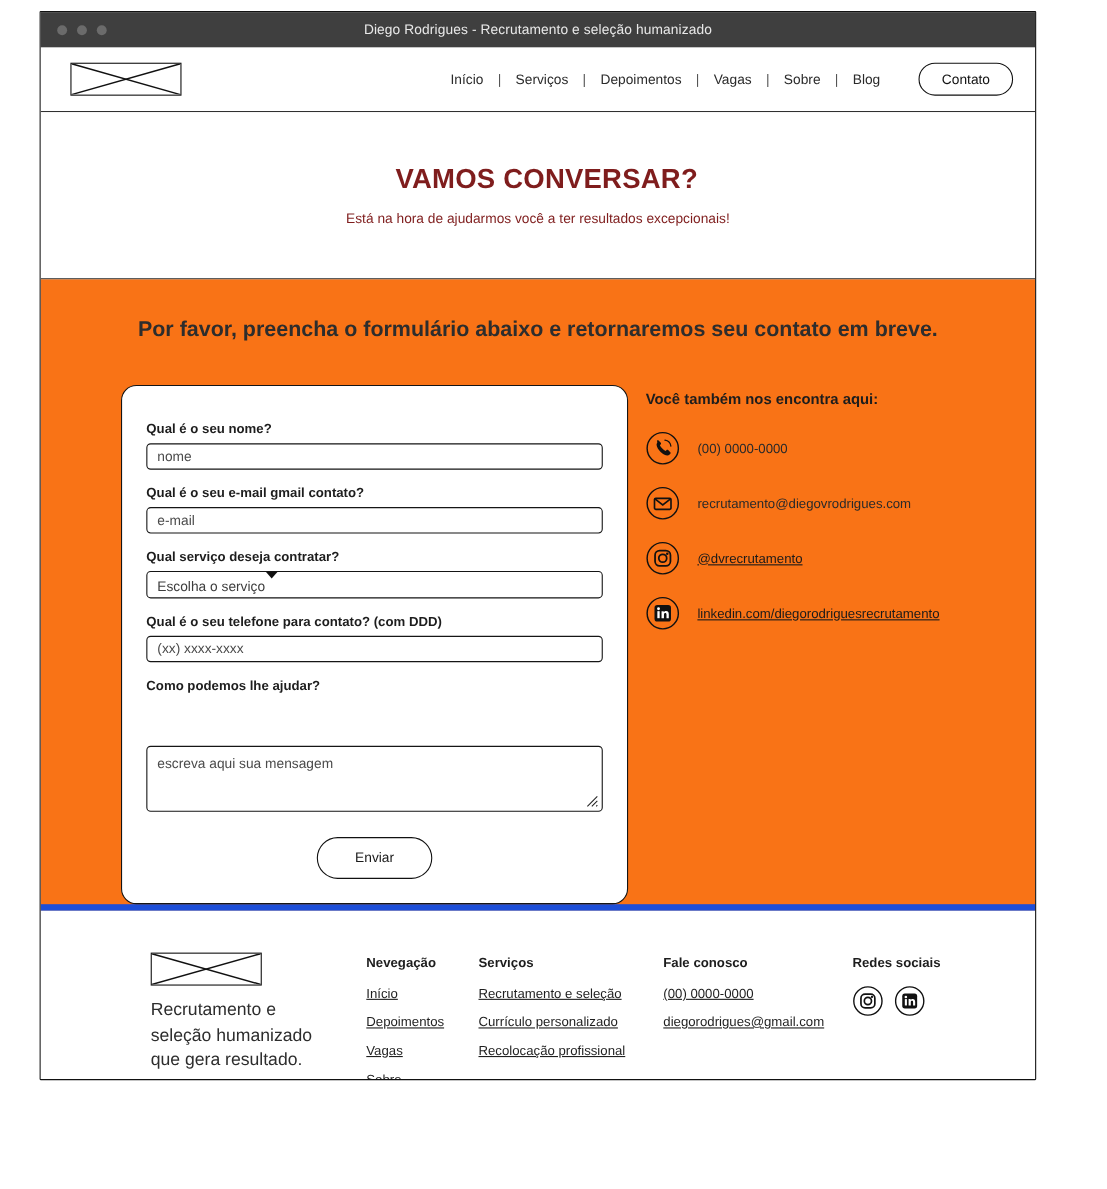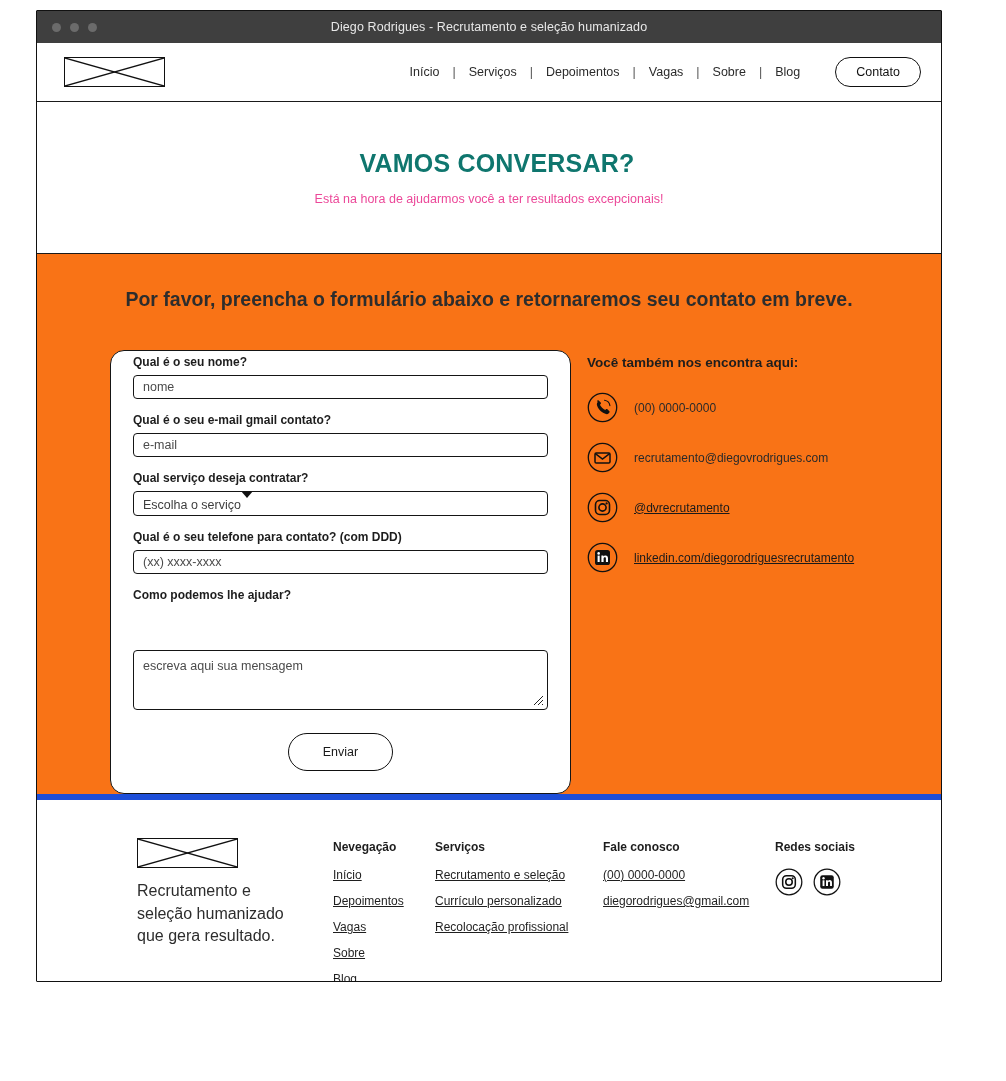--- a/index.html
+++ b/index.html
@@ -115,27 +115,27 @@
     flex-direction: column;
     align-items: center;
     justify-content: center;
     border-bottom: 1px solid #1a1a1a;
     background: #fff;
   }
   .hero h1 {
     margin: 0 0 14px 16px;
     font-size: 25px;
     font-weight: bold;
-    color: #0f766e;
+    color: #7f1d1d;
     letter-spacing: 0.2px;
   }
   .hero p {
     margin: 0;
     font-size: 12.5px;
-    color: #ec4899;
+    color: #7f1d1d;
   }
 
   
   .main-section {
     padding: 34px 0 0 0;
     background: #f97316;
     border-bottom: 6px solid #1d4ed8;
     min-height: 500px;
   }
   .section-title {
@@ -149,21 +149,21 @@
     display: flex;
     align-items: flex-start;
     padding: 0 33px 0 73px;
   }
 
   
   .form-card {
     width: 461px;
     border: 1.3px solid #151515;
     border-radius: 14px;
-    padding: 4px 22px 22px 22px;
+    padding: 32px 22px 22px 22px;
     background: #fff;
     flex: none;
   }
   .field { margin-bottom: 14px; }
   .field:last-of-type { margin-bottom: 0; }
   .field label {
     display: block;
     font-size: 12px;
     font-weight: bold;
     color: #1d1d1d;

